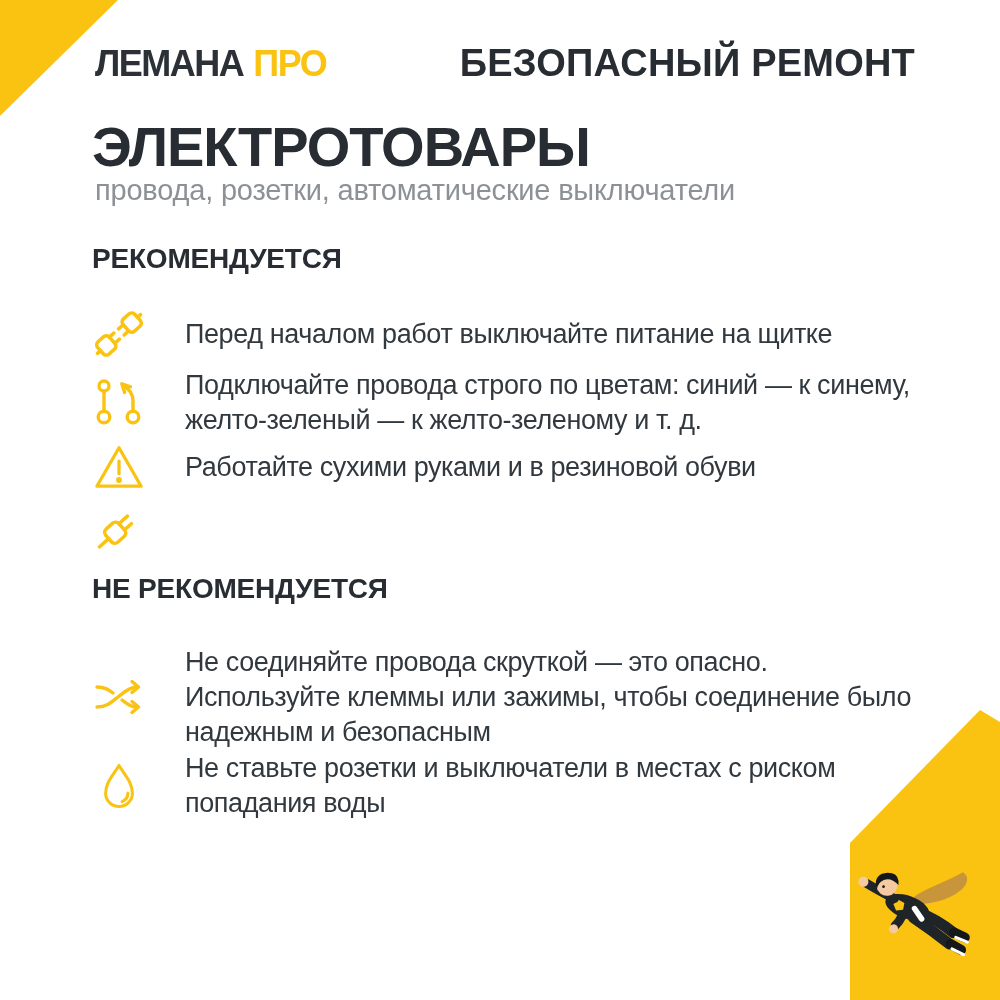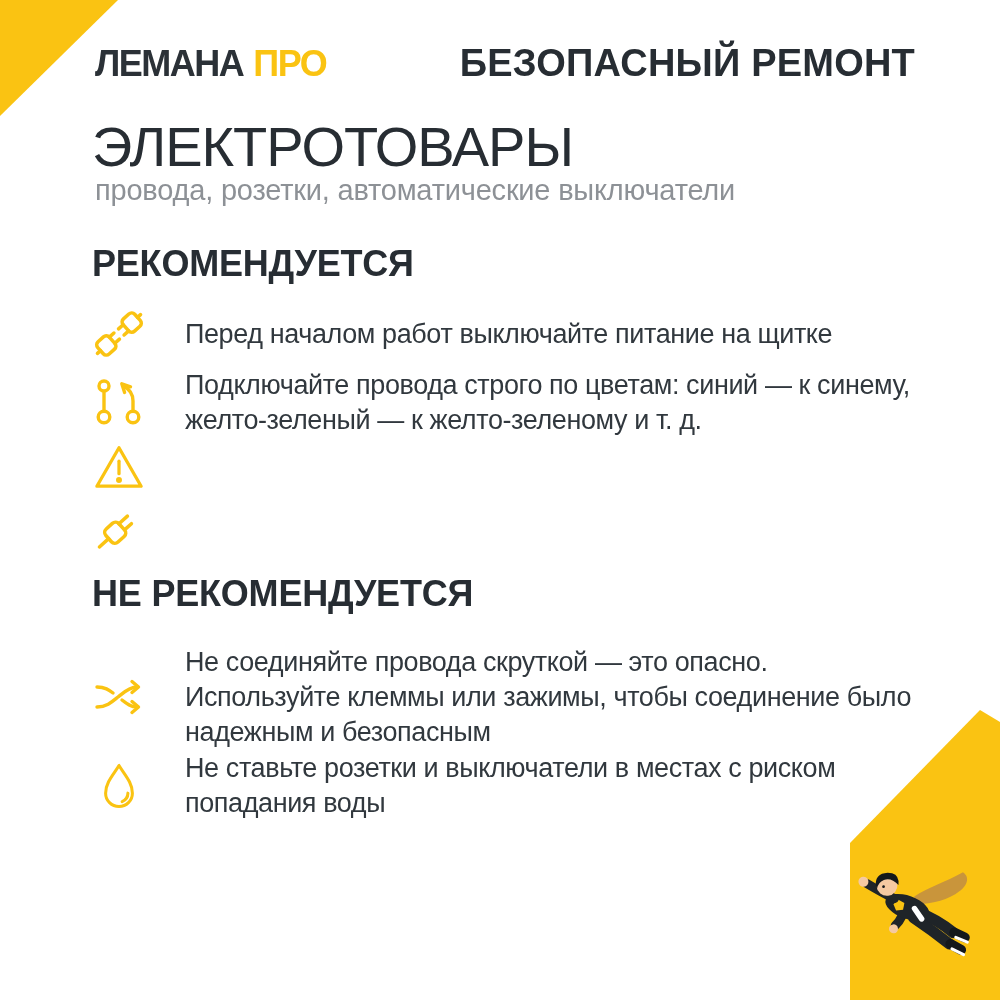--- a/index.html
+++ b/index.html
@@ -37,31 +37,31 @@
   }
   .logo .accent{color:#FAC312;margin-left:10px;}
   .header-title{
     font-weight:800;font-size:38px;letter-spacing:0.2px;
     color:#272D33;white-space:nowrap;
   }
 
   
   .hero-title{
     position:absolute;left:92px;top:114px;
-    font-size:56px;font-weight:400;letter-spacing:-1px;
+    font-size:56px;font-weight:700;letter-spacing:-1px;
     color:#272D33;margin:0;
   }
   .hero-subtitle{
     position:absolute;left:95px;top:174px;
     font-size:29px;color:#8D9196;margin:0;letter-spacing:-0.2px;
   }
 
   .section-heading{
     position:absolute;left:92px;
-    font-size:36px;font-weight:800;letter-spacing:-0.2px;
+    font-size:28px;font-weight:800;letter-spacing:-0.2px;
     color:#272D33;margin:0;
   }
   .heading-rec{top:243px;}
   .heading-nrec{top:573px;}
 
   .item{
     position:absolute;left:88px;right:70px;
     display:flex;align-items:center;
   }
   .item .icon{
@@ -135,20 +135,21 @@
   </div>
 
   <div class="item r3">
     <span class="icon">
       <svg class="glyph" width="54" height="50" viewBox="0 0 56 52" fill="none" stroke="#FAC312" stroke-width="3.4" stroke-linecap="round" stroke-linejoin="round">
         <path d="M 28 6 L 51 46 L 5 46 Z"></path>
         <line x1="28" y1="20" x2="28" y2="33"></line>
         <circle cx="28" cy="39.5" r="1.4" fill="#FAC312"></circle>
       </svg>
     </span>
+    <p class="item-text">Работайте сухими руками и в резиновой обуви</p>
   </div>
 
   <div class="item r4">
     <span class="icon">
       <svg class="glyph" width="58" height="58" viewBox="0 0 56 56" fill="none" stroke="#FAC312" stroke-width="3.4" stroke-linecap="round" stroke-linejoin="round">
         <g transform="rotate(-42 28 28)">
           <rect x="15" y="19" width="17" height="17" rx="4.5"></rect>
           <line x1="32" y1="23.5" x2="43" y2="23.5"></line>
           <line x1="32" y1="31.5" x2="41" y2="31.5"></line>
           <line x1="15" y1="27.5" x2="3" y2="27.5"></line>

